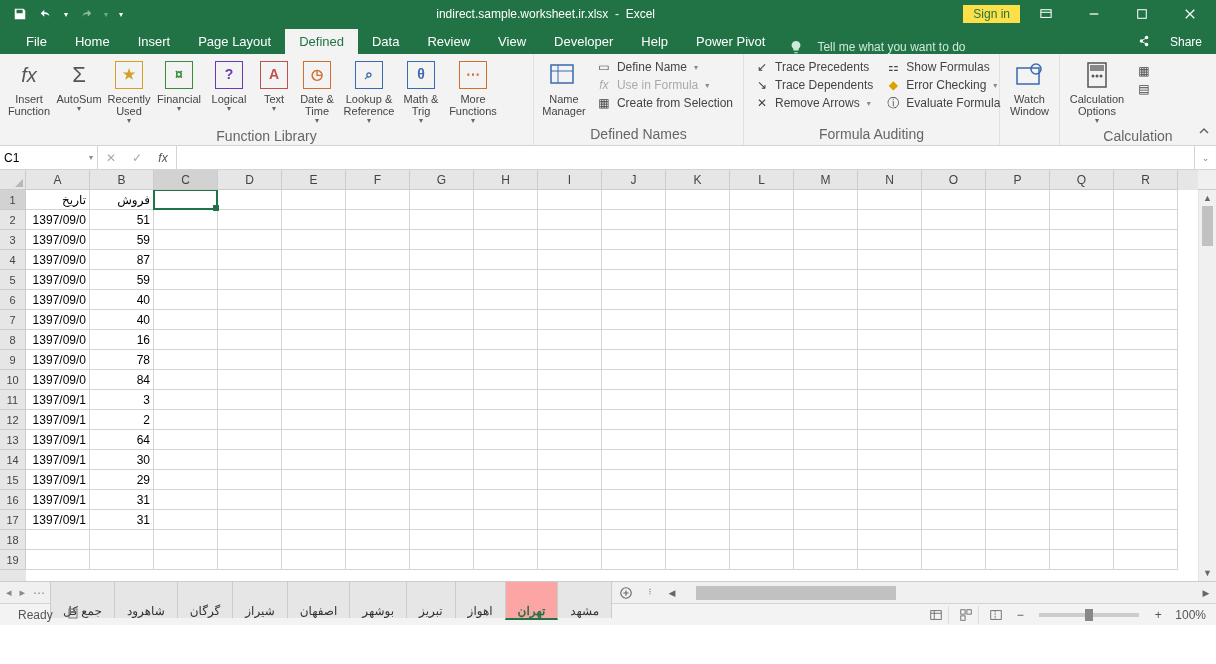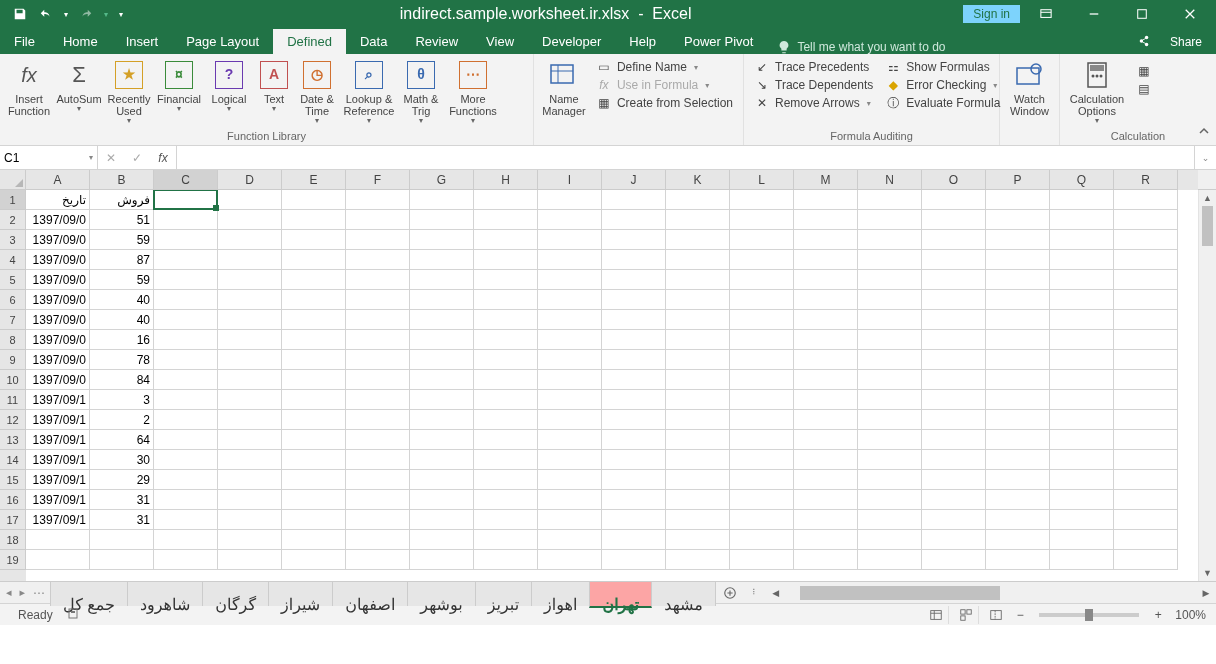--- a/index.html
+++ b/index.html
@@ -3,40 +3,40 @@
 <meta charset="utf-8">
 <style>
 * { margin: 0; padding: 0; box-sizing: border-box; font-family: "Segoe UI", Tahoma, Arial, sans-serif; user-select: none; }
 body { background: #fff; width: 1216px; height: 664px; overflow: hidden; font-size: 12px; color: #333; }
 
 
 .title-bar { background: #217346; height: 28px; display: flex; align-items: center; color: #fff; }
 .qat { display: flex; align-items: center; padding-left: 8px; gap: 2px; }
 .qat-btn { width: 24px; height: 24px; display: flex; align-items: center; justify-content: center; cursor: pointer; }
 .qat-btn svg { width: 14px; height: 14px; fill: #fff; }
-.title-center { flex: 1; text-align: center; font-size: 16px; }
+.title-center { flex: 1; text-align: center; font-size: 12px; }
 .title-right { display: flex; align-items: center; gap: 4px; padding-right: 4px; }
-.signin-btn { background: #7dd3fc; color: #217346; padding: 2px 10px; font-size: 12px; cursor: pointer; }
+.signin-btn { background: #fde047; color: #217346; padding: 2px 10px; font-size: 12px; cursor: pointer; }
 .win-btn { width: 44px; height: 28px; display: flex; align-items: center; justify-content: center; cursor: pointer; }
 .win-btn svg { width: 12px; height: 12px; stroke: #fff; fill: none; }
 
 
-.tab-strip { background: #217346; height: 26px; display: flex; align-items: flex-end; padding-left: 0; }
+.tab-strip { background: #217346; height: 26px; display: flex; align-items: flex-end; padding-left: 12px; }
 .tab { padding: 5px 14px; color: #fff; font-size: 13px; cursor: pointer; }
 .tab.active { background: #f3f3f3; color: #217346; }
-.tellme { display: flex; align-items: flex-end; color: #cfe8dc; font-size: 12px; padding-left: 10px; gap: 6px; }
+.tellme { display: flex; align-items: flex-end; color: #cfe8dc; font-size: 12px; padding-left: 10px; gap: 14px; }
 .tellme svg { width: 14px; height: 14px; fill: #cfe8dc; }
 .share { margin-left: auto; color: #fff; padding: 5px 14px; display: flex; gap: 20px; }
 .share svg { width: 12px; height: 12px; fill: #fff; }
 
 
 .ribbon { background: #f3f3f3; border-bottom: 1px solid #d4d4d4; height: 92px; display: flex; position: relative; }
 .rgroup { border-right: 1px solid #e1e1e1; display: flex; flex-direction: column; position: relative; }
 .rgroup-body { flex: 1; display: flex; align-items: flex-start; padding: 3px 4px 0; }
-.rgroup-label { text-align: center; font-size: 11px; color: #666; padding: 2px 0 3px; }
+.rgroup-label { text-align: center; font-size: 14px; color: #666; padding: 2px 0 3px; }
 .rbtn-big { display: flex; flex-direction: column; align-items: center; width: 50px; text-align: center; font-size: 11px; color: #444; line-height: 1.1; cursor: pointer; padding-top:2px;}
 .rbtn-big .ico { width: 32px; height: 32px; margin-bottom: 2px; display: flex; align-items: center; justify-content: center; }
 .rbtn-big .arr { font-size: 8px; color: #666; }
 .rcmd-list { display: flex; flex-direction: column; gap: 2px; padding: 2px 6px; font-size: 12px; color: #444; }
 .rcmd { display: flex; align-items: center; gap: 5px; cursor: pointer; white-space: nowrap; }
 .rcmd .sm-ico { width: 16px; height: 16px; display: flex; align-items: center; justify-content: center; }
 .rcmd .arr { font-size: 8px; color: #888; margin-left: 2px; }
 .rcmd.disabled { color: #aaa; }
 .collapse { position: absolute; right: 6px; bottom: 4px; cursor: pointer; }
 
@@ -72,21 +72,21 @@
 .vscroll .track { position:absolute; top:16px; bottom:16px; left:3px; right:3px; background:#f0f0f0;}
 .vscroll .thumb { position:absolute; top:0; left:0; right:0; height:40px; background:#c1c1c1;}
 .vscroll .arrow-up, .vscroll .arrow-down { position:absolute; left:0; right:0; height:16px; display:flex; align-items:center; justify-content:center; font-size:9px; color:#666; cursor:pointer;}
 .vscroll .arrow-up{top:0;} .vscroll .arrow-down{bottom:0;}
 
 
 .sheets-bar { height: 22px; background: #f0f0f0; border-top: 1px solid #ccc; display: flex; align-items: center; }
 .sheet-nav { display: flex; padding: 0 6px; gap: 8px; color: #888; }
 .sheet-nav span { cursor: pointer; font-size: 11px; }
 .sheets { display: flex; height: 100%; }
-.sheet-tab { padding: 12px 12px; border-right: 1px solid #ccc; border-left: 1px solid #ccc; background: #e6e6e6; font-size: 16px; line-height: 22px; cursor: pointer; margin-left:-1px; }
+.sheet-tab { padding: 18px 12px; border-right: 1px solid #ccc; border-left: 1px solid #ccc; background: #e6e6e6; font-size: 12px; line-height: 22px; cursor: pointer; margin-left:-1px; }
 .sheet-tab.active { background: #fca5a5; border-bottom: 2px solid #217346; color: #217346; font-weight: 600; }
 .sheet-add { width: 28px; display:flex; align-items:center; justify-content:center; cursor:pointer;}
 .sheet-add svg { width:14px; height:14px; stroke:#666; fill:none;}
 .sheets-more { padding:0 8px; color:#888; font-size:8px;}
 .hscroll-area { flex: 1; display:flex; align-items:center; padding:0 2px;}
 .hscroll-track { flex:1; height:14px; background:#f0f0f0; position:relative; margin:0 16px;}
 .hscroll-thumb { position:absolute; left:0; width:200px; top:0; bottom:0; background:#c1c1c1;}
 .hscroll-arr { width:16px; text-align:center; font-size:9px; color:#666; cursor:pointer;}
 
 
@@ -289,20 +289,21 @@
             <span class="sm-ico" style="font-style:italic">fx</span>
             <span>Use in Formula</span>
             <span class="arr">▾</span>
           </div>
         <div class="rcmd">
             <span class="sm-ico">▦</span>
             <span>Create from Selection</span>
           </div>
       </div>
     </div>
+    <div class="rgroup-label">Defined Names</div>
   </div>
 
   <div class="rgroup" style="width:256px;">
     <div class="rgroup-body">
       <div class="rcmd-list">
         <div class="rcmd">
             <span class="sm-ico">↙</span>
             <span>Trace Precedents</span>
           </div>
         <div class="rcmd">

